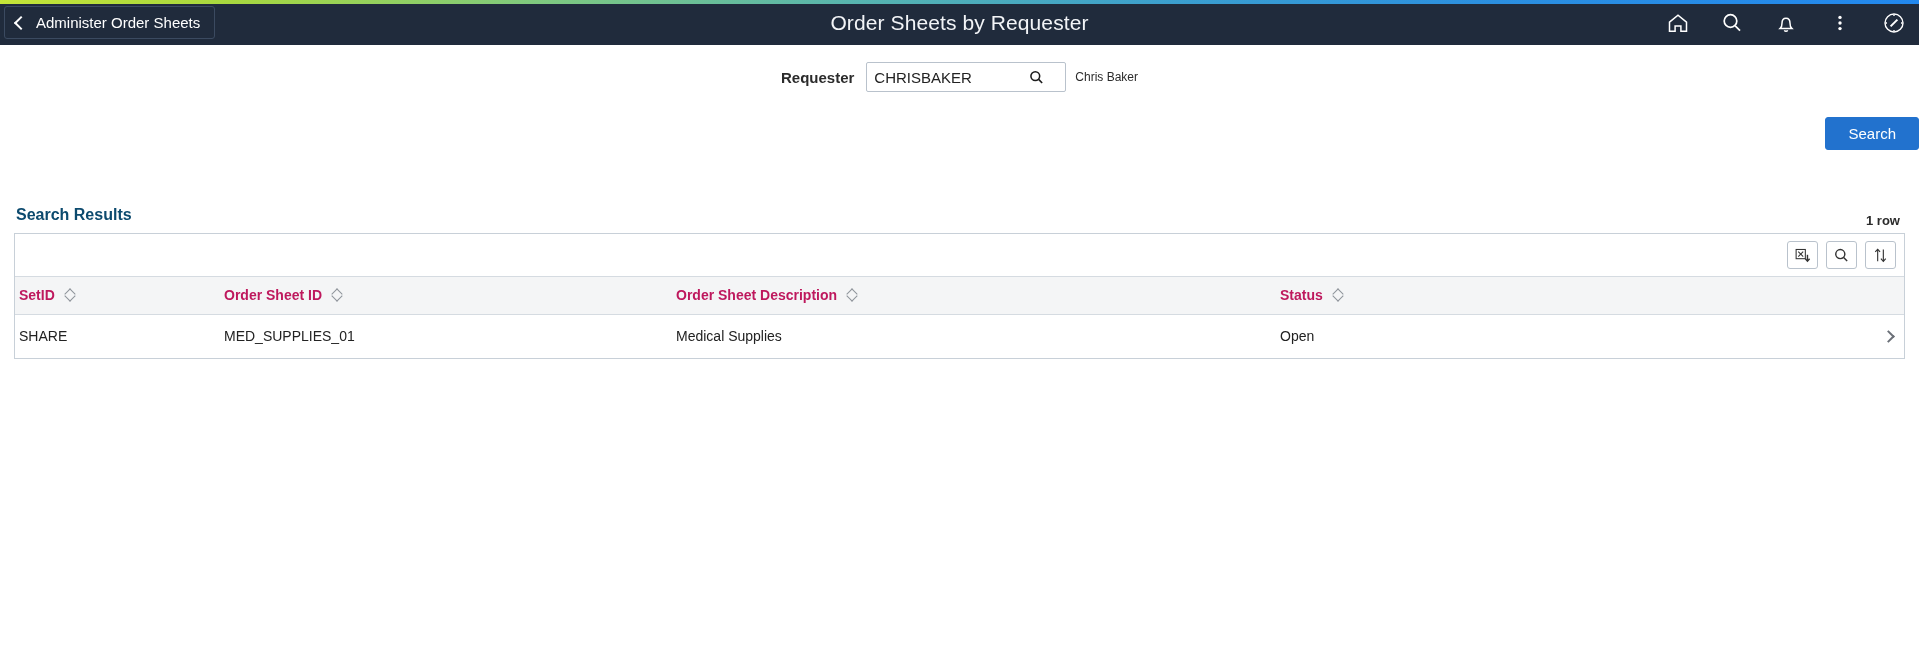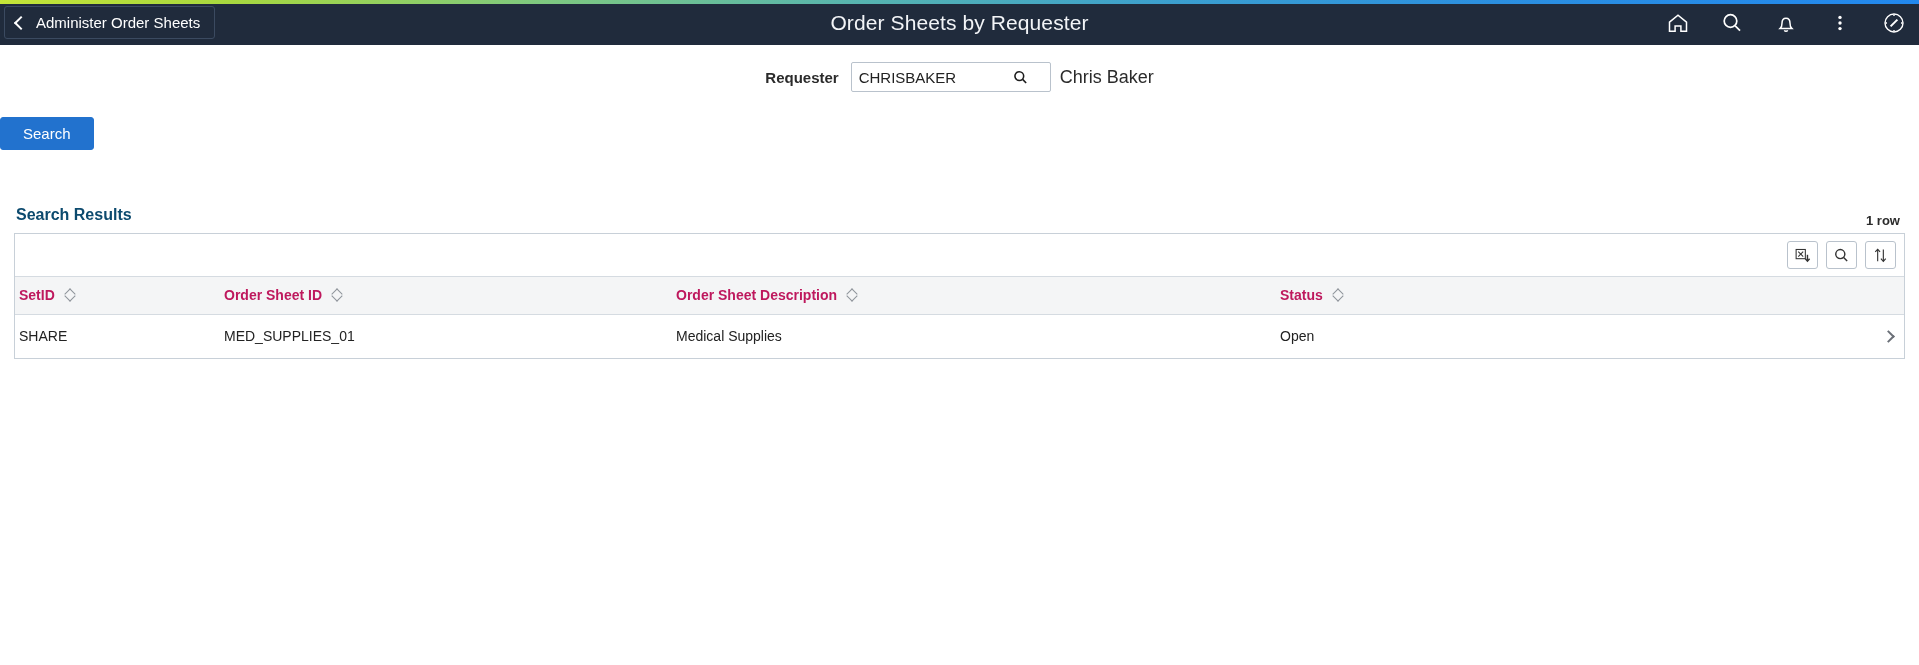--- a/index.html
+++ b/index.html
@@ -133,33 +133,33 @@
     display: flex;
     align-items: center;
     justify-content: center;
     cursor: pointer;
     color: #222;
     background: transparent;
     border: none;
     padding: 0;
   }
   .criteria-desc {
-    font-size: 18px;
+    font-size: 12px;
     color: #2b2b2b;
     margin-left: 24px;
   }
 
   
   .search-button-row {
     position: absolute;
     top: 117px;
     left: 0;
     width: 1919px;
     display: flex;
-    justify-content: flex-start;
+    justify-content: flex-end;
   }
   .search-button {
     background: #2a72c8;
     background: #2272ce;
     color: #ffffff;
     border: 1px solid #2272ce;
     border-radius: 3px;
     font-size: 15px;
     height: 33px;
     padding: 0 22px;

